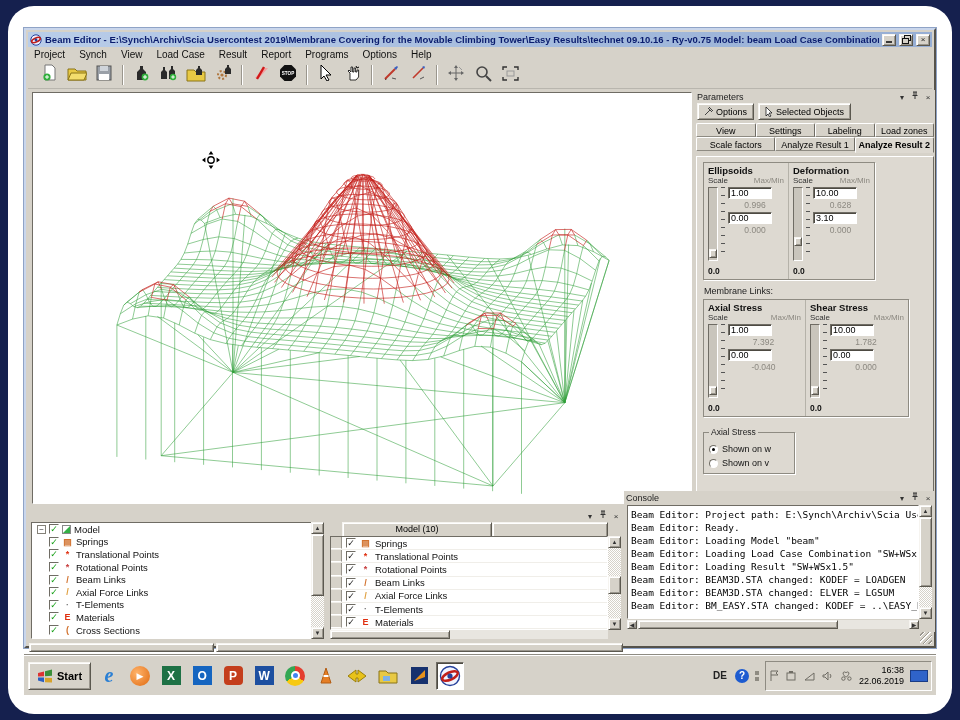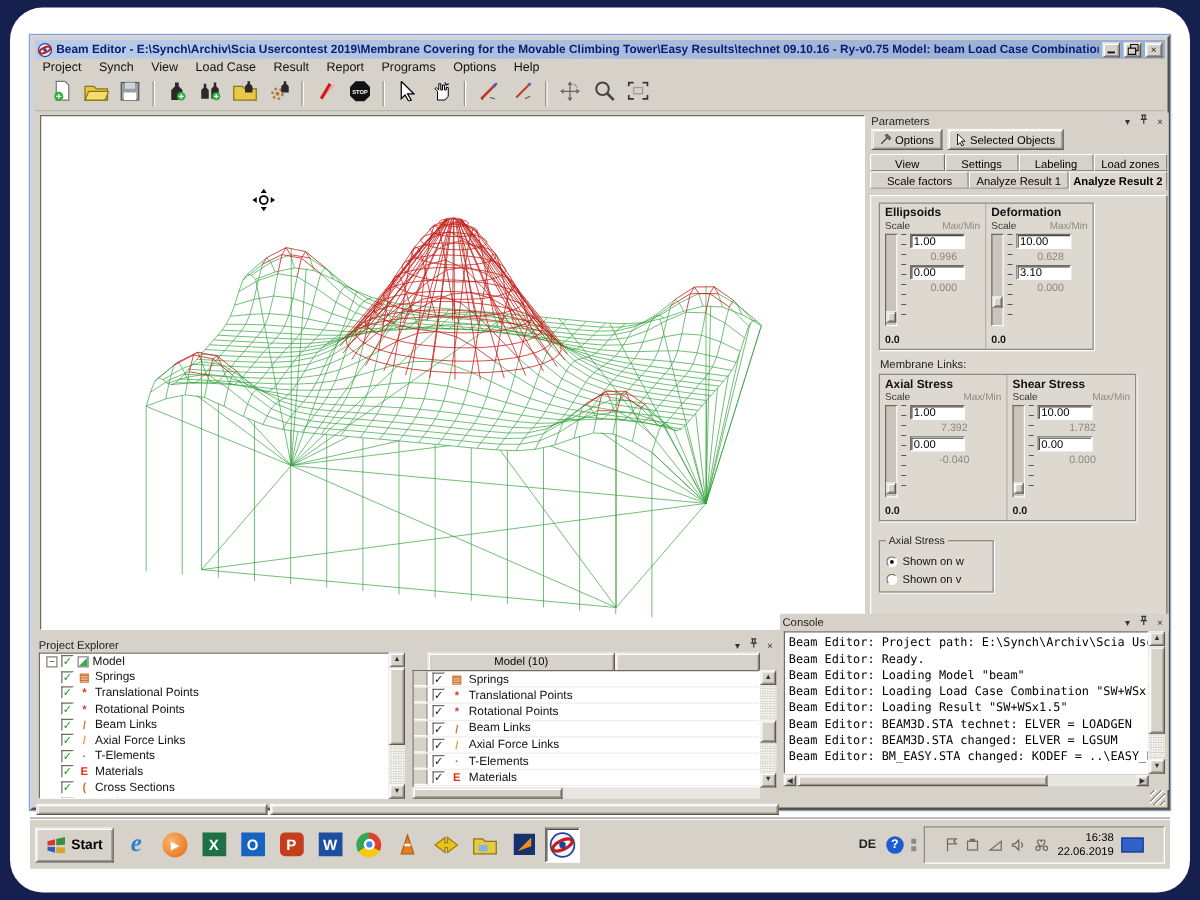--- a/index.html
+++ b/index.html
@@ -120,21 +120,21 @@
        border-top:1px solid #fff;box-shadow:0 -1px 0 #8e8b82;display:flex;align-items:center;padding:0 4px;gap:4px;}
   .startbtn{height:28px;display:flex;align-items:center;gap:4px;padding:0 8px;font-size:11px;font-weight:bold;color:#000;}
   .ql{width:28px;height:28px;display:flex;align-items:center;justify-content:center;}
   .ql.active{background:#fff;border:1px solid;border-color:#6f6c64 #fff #fff #6f6c64;box-shadow:inset 1px 1px 0 #4d4a42;}
   .tb-spacer{flex:1;}
   .lang{font-size:10px;font-weight:bold;color:#222;padding:0 4px;}
   .helpdot{width:14px;height:14px;border-radius:50%;background:#1d5bd0;color:#fff;font-size:10px;font-weight:bold;
        text-align:center;line-height:14px;}
   .minicol{display:flex;flex-direction:column;gap:2px;padding:0 2px;}
   .minicol i{width:4px;height:4px;background:#8e8b82;}
-  .tray{height:30px;display:flex;align-items:center;gap:6px;padding:0 16px;
+  .tray{height:30px;display:flex;align-items:center;gap:6px;padding:0 3px;
        border:1px solid;border-color:#8e8b82 #fff #fff #8e8b82;}
   .tray svg{display:block;}
   .clock{font-size:9px;color:#000;text-align:right;line-height:11px;}
   .blue-box{width:18px;height:12px;background:#2f63c9;border:1px solid #1a3c85;}
 </style>
 </head>
 <body>
 
 <div class="screen"></div>
 
@@ -439,23 +439,20 @@
           </div>
       </fieldset>
       <div class="pbtn-row">
         <span class="pbtn raised">All to zero</span>
         <span class="pbtn raised">Help</span>
       </div>
     </div>
   </div>
 
   <div class="explorer">
-    <div class="pane-cap">
-      <span class="cap-title">Project Explorer</span>
-    </div>
     <div class="tree-wrap" id="tree">
         <div class="tree-row">
           <span class="tree-indent root"></span>
           <span class="expander">−</span>
           <span class="cb green">✓</span>
           <span class="model-root-icon"></span>
           <span class="t-label">Model</span>
         </div>
         <div class="tree-row">
           <span class="tree-indent"></span>
@@ -602,21 +599,21 @@
             <path d="M2 1h4M3 1v3M5 1v3M1.5 4.5h5M4 4.5V8" stroke="#333" fill="none"></path>
           </svg></span>
       <span class="capbtn">×</span>
     </div>
     <div class="con-body" id="console-lines">
         <div class="con-line">Beam Editor: Project path: E:\Synch\Archiv\Scia Usercontest 20</div>
         <div class="con-line">Beam Editor: Ready.</div>
         <div class="con-line">Beam Editor: Loading Model "beam"</div>
         <div class="con-line">Beam Editor: Loading Load Case Combination "SW+WSx1.5"</div>
         <div class="con-line">Beam Editor: Loading Result "SW+WSx1.5"</div>
-        <div class="con-line">Beam Editor: BEAM3D.STA technet: ELVER = LOADGEN</div>
+        <div class="con-line">Beam Editor: BEAM3D.STA changed: KODEF = LOADGEN</div>
         <div class="con-line">Beam Editor: BEAM3D.STA changed: ELVER = LGSUM</div>
         <div class="con-line">Beam Editor: BM_EASY.STA changed: KODEF = ..\EASY_BM</div>
       </div>
     <div class="vscroll" style="top:14px;bottom:13px;right:3px">
       <span class="sarrow raised">▲</span>
       <span class="strack">
           <span class="sthumb raised" style="top:0;height:70px"></span>
         </span>
       <span class="sarrow raised">▼</span>
     </div>

